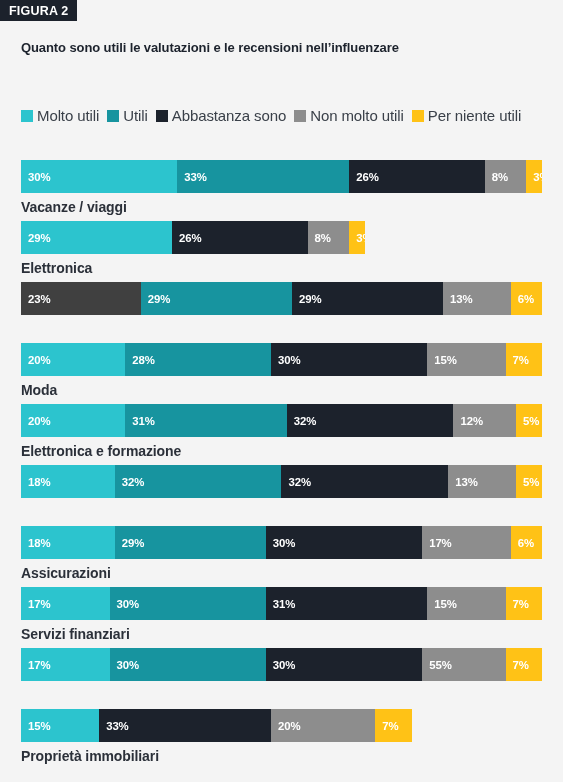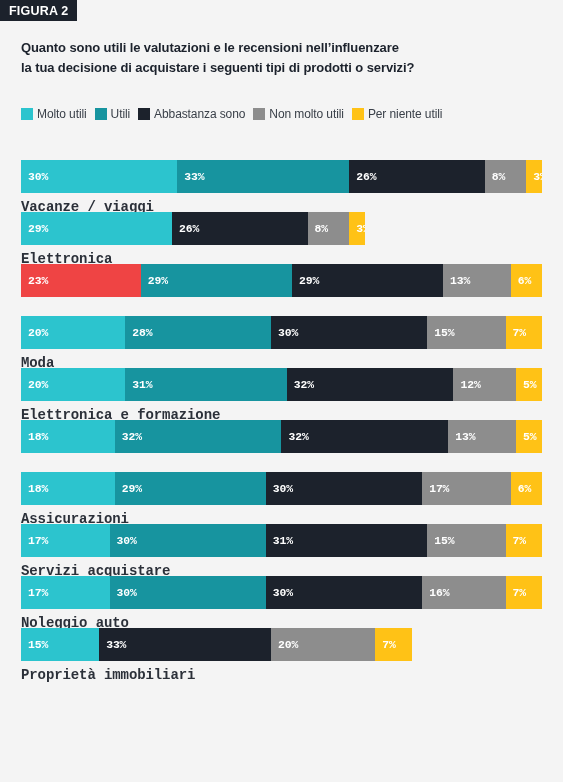--- a/index.html
+++ b/index.html
@@ -64,37 +64,36 @@
     margin-right: 8px;
     white-space: nowrap;
   }
   .legend-swatch {
     width: 12px;
     height: 12px;
     margin-right: 4px;
     flex: 0 0 auto;
   }
   .legend-label {
-    font-size: 12px;
+    font-size: 15px;
     color: #3a4049;
     letter-spacing: -0.1px;
   }
 
   
   #chart-rows {
     position: absolute;
     left: 21px;
     top: 160px;
     width: 521px;
   }
   .chart-row {
     width: 521px;
-    height: 52px;
+    height: 61px;
     position: relative;
-    font-family: Liberation Mono, monospace;
   }
   .bar {
     display: flex;
     width: 521px;
     height: 33px;
     overflow: hidden;
   }
   .bar-seg {
     height: 33px;
     display: flex;
@@ -121,21 +120,20 @@
 </style>
 </head>
 <body>
 
 <div id="figure-badge">
   <span>FIGURA 2</span>
 </div>
 
 <div id="chart-title">
   <span class="title-line">Quanto sono utili le valutazioni e le recensioni nell’influenzare</span>
-  <span class="title-line">la tua decisione di acquistare i seguenti tipi di prodotti o servizi?</span>
 </div>
 
 <div id="legend">
     <div class="legend-item">
       <span class="legend-swatch" style="background: rgb(44, 196, 206);"></span>
       <span class="legend-label">Molto utili</span>
     </div>
     <div class="legend-item">
       <span class="legend-swatch" style="background: rgb(23, 148, 159);"></span>
       <span class="legend-label">Utili</span>
@@ -187,21 +185,21 @@
           <span class="bar-seg-label">8%</span>
         </div>
         <div class="bar-seg" style="background: rgb(255, 194, 22); width: 3%;">
           <span class="bar-seg-label">3%</span>
         </div>
       </div>
       <div class="row-label">Elettronica</div>
     </div>
     <div class="chart-row">
       <div class="bar">
-        <div class="bar-seg" style="background: #ef4444; width: 23%;">
+        <div class="bar-seg" style="background: #404040; width: 23%;">
           <span class="bar-seg-label">23%</span>
         </div>
         <div class="bar-seg" style="background: rgb(23, 148, 159); width: 29%;">
           <span class="bar-seg-label">29%</span>
         </div>
         <div class="bar-seg" style="background: rgb(28, 34, 44); width: 29%;">
           <span class="bar-seg-label">29%</span>
         </div>
         <div class="bar-seg" style="background: rgb(141, 141, 141); width: 13%;">
           <span class="bar-seg-label">13%</span>
@@ -301,41 +299,40 @@
         <div class="bar-seg" style="background: rgb(28, 34, 44); width: 31%;">
           <span class="bar-seg-label">31%</span>
         </div>
         <div class="bar-seg" style="background: rgb(141, 141, 141); width: 15%;">
           <span class="bar-seg-label">15%</span>
         </div>
         <div class="bar-seg" style="background: rgb(255, 194, 22); width: 7%;">
           <span class="bar-seg-label">7%</span>
         </div>
       </div>
-      <div class="row-label">Servizi acquistare</div>
+      <div class="row-label">Servizi finanziari</div>
     </div>
     <div class="chart-row">
       <div class="bar">
         <div class="bar-seg" style="background: rgb(44, 196, 206); width: 17%;">
           <span class="bar-seg-label">17%</span>
         </div>
         <div class="bar-seg" style="background: rgb(23, 148, 159); width: 30%;">
           <span class="bar-seg-label">30%</span>
         </div>
         <div class="bar-seg" style="background: rgb(28, 34, 44); width: 30%;">
           <span class="bar-seg-label">30%</span>
         </div>
         <div class="bar-seg" style="background: rgb(141, 141, 141); width: 16%;">
-          <span class="bar-seg-label">16%</span>
+          <span class="bar-seg-label">55%</span>
         </div>
         <div class="bar-seg" style="background: rgb(255, 194, 22); width: 7%;">
           <span class="bar-seg-label">7%</span>
         </div>
       </div>
-      <div class="row-label">Noleggio auto</div>
     </div>
     <div class="chart-row">
       <div class="bar">
         <div class="bar-seg" style="background: rgb(44, 196, 206); width: 15%;">
           <span class="bar-seg-label">15%</span>
         </div>
         <div class="bar-seg" style="background: rgb(28, 34, 44); width: 33%;">
           <span class="bar-seg-label">33%</span>
         </div>
         <div class="bar-seg" style="background: rgb(141, 141, 141); width: 20%;">

